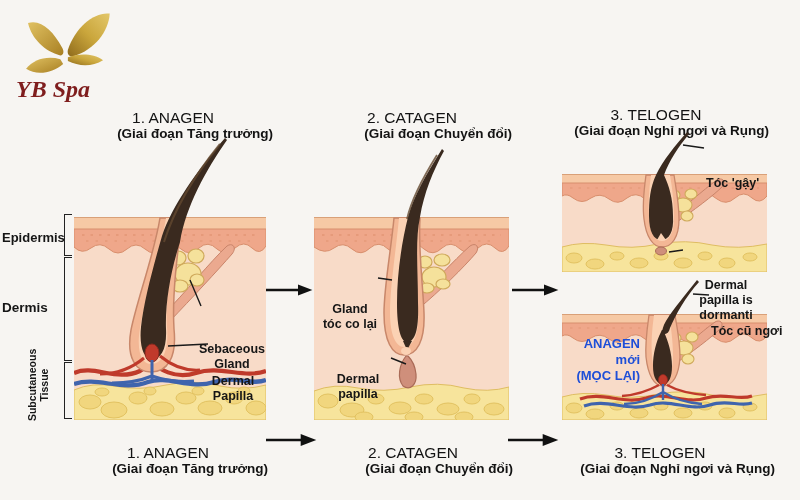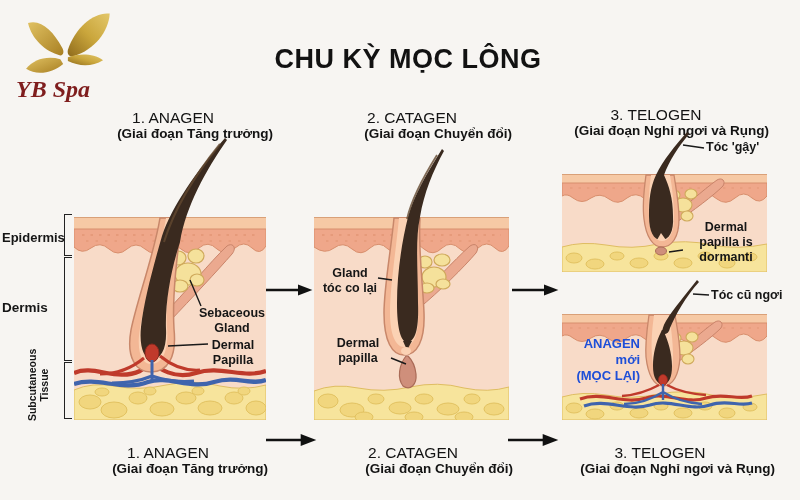--- a/index.html
+++ b/index.html
@@ -5,21 +5,21 @@
   html,body{margin:0;padding:0;}
   body{font-family:"Liberation Sans", sans-serif; background:#e9e7e4;}
   #canvas{position:relative;width:800px;height:500px;background:#f7f5f2;overflow:hidden;}
   .abs{position:absolute;}
   
   .title{position:absolute;left:240px;top:44px;width:336px;text-align:center;
          font-size:27px;font-weight:700;letter-spacing:.5px;color:#121212;}
   .stage{position:absolute;text-align:center;color:#131313;}
   .stage .nm{font-size:15.5px;font-weight:400;line-height:17px;margin-top:16px;}
   .stage .sb{font-size:13.5px;font-weight:700;line-height:15px;text-align:right;}
-  .lbl{position:absolute;font-size:12.5px;font-weight:600;line-height:1.18;color:#161616;text-align:center;}
+  .lbl{position:absolute;font-size:12.5px;font-weight:600;line-height:1.18;color:#161616;text-align:center;margin-top:36px;}
   .lbl.left{text-align:left;}
   .layer-lbl{position:absolute;font-size:13px;font-weight:600;color:#161616;}
   .vwrap{position:absolute;left:8px;top:350px;width:60px;height:70px;display:flex;align-items:center;justify-content:center;}
   .vwrap span{transform:rotate(-90deg);width:72px;text-align:center;font-size:10.5px;font-weight:600;line-height:1.15;color:#161616;}
   .bracket{position:absolute;left:64px;width:7px;border:1.6px solid #222;border-right:none;}
   .anagen-new{position:absolute;left:562px;top:336px;width:78px;text-align:right;
               font-size:13px;font-weight:700;line-height:16px;color:#1d4ed8;}
   .logo-text{position:absolute;left:16px;top:76px;width:120px;
              font-family:"Liberation Serif", serif;font-style:italic;font-weight:700;
              font-size:24px;color:#7f1d1d;}
@@ -42,21 +42,20 @@
           <stop offset="1" stop-color="#e0c162"></stop>
       </linearGradient>
     </defs>
     <path d="M52,46 C60,22 80,6 96,8 C95,27 80,46 58,53 C53,54 51,50 52,46 Z" fill="url(#g1)"></path>
     <path d="M46,44 C36,26 24,14 10,18 C14,35 28,48 44,52 C48,52 48,47 46,44 Z" fill="url(#g2)"></path>
     <path d="M44,56 C30,52 16,56 8,66 C20,74 36,70 47,61 Z" fill="url(#g2)"></path>
     <path d="M52,58 C64,64 78,64 89,57 C78,49 62,50 52,54 Z" fill="url(#g1)"></path>
   </svg>
   <div class="logo-text">YB Spa</div>
 
-  <div class="title">CHU KỲ MỌC LÔNG</div>
 
   <div class="stage" style="left:73px;top:93px;width:200px">
     <div class="nm">1. ANAGEN</div>
     <div class="sb">(Giai đoạn Tăng trưởng)</div>
   </div>
   <div class="stage" style="left:312px;top:93px;width:200px">
     <div class="nm">2. CATAGEN</div>
     <div class="sb">(Giai đoạn Chuyển đổi)</div>
   </div>
   <div class="stage" style="left:543px;top:90px;width:226px">
@@ -240,21 +239,21 @@
   <div class="bracket" style="top:257px;height:102px"></div>
   <div class="bracket" style="top:362px;height:55px"></div>
 
   <div class="lbl" style="left:198px;top:306px;width:68px">Sebaceous Gland</div>
   <div class="lbl" style="left:204px;top:338px;width:58px">Dermal Papilla</div>
 
   <div class="lbl" style="left:322px;top:266px;width:56px">Gland tóc co lại</div>
   <div class="lbl" style="left:328px;top:336px;width:60px">Dermal papilla</div>
 
   <div class="lbl left" style="left:706px;top:140px;width:70px">Tóc 'gậy'</div>
-  <div class="lbl" style="left:684px;top:220px;width:84px">Dermal papilla is dormanti</div>
+  <div class="lbl" style="left:684px;top:242px;width:84px">Dermal papilla is dormanti</div>
   <div class="lbl left" style="left:711px;top:288px;width:72px">Tóc cũ ngơi</div>
 
   <div class="anagen-new">
     <span style="display:block">ANAGEN</span>
     <span style="display:block">mới</span>
     <span style="display:block">(MỌC LẠI)</span>
   </div>
 
   <svg class="abs" style="left:266px;top:281px" width="48" height="18" viewBox="0 0 60 18">
     <path d="M0,9 H42" stroke="#111" stroke-width="3"></path>

